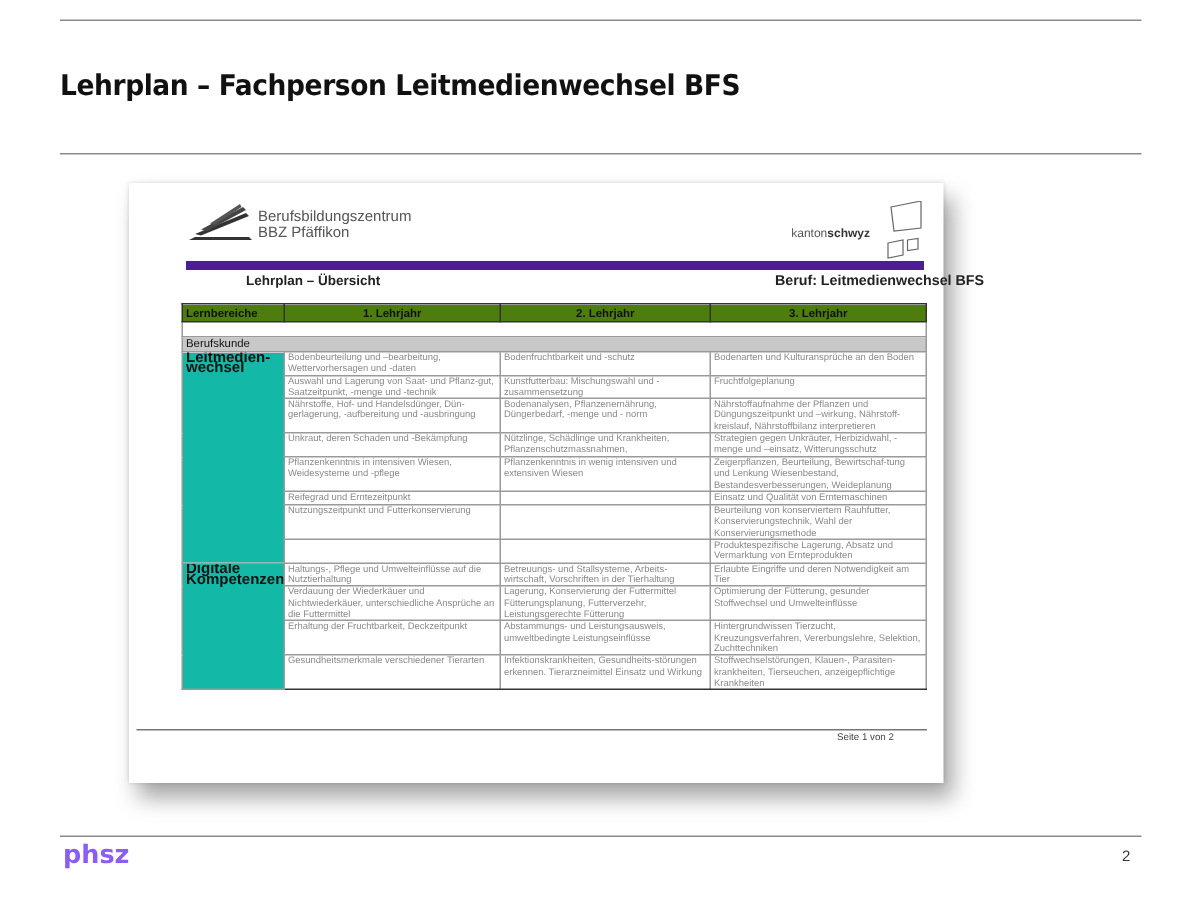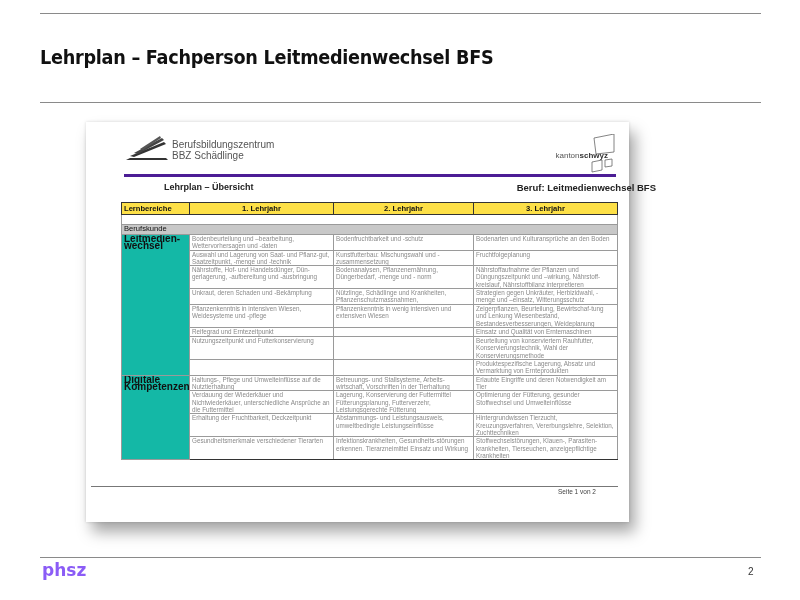--- a/index.html
+++ b/index.html
@@ -4,32 +4,32 @@
 <style>
   html, body { margin:0; padding:0; }
   body { width:800px; height:600px; background:#ffffff; position:relative; overflow:hidden; font-family:"Liberation Sans", sans-serif; }
   .rule { position:absolute; left:40px; width:721px; height:1px; background:#8a8a8a; }
   .title { position:absolute; left:40px; top:46px; font-family:"DejaVu Sans", sans-serif; font-weight:bold; font-size:19px; color:#111; letter-spacing:-0.3px; transform:scaleX(0.93); transform-origin:left; white-space:nowrap; }
   .footer-logo { position:absolute; left:42px; top:560px; font-family:"DejaVu Sans", sans-serif; font-weight:bold; font-size:17px; color:#8b5cf6; }
   .page-num { position:absolute; left:748px; top:566px; font-size:10px; color:#333; }
 
   .doc { position:absolute; left:86px; top:122px; width:543px; height:400px; background:#fff;
          box-shadow: 6px 10px 14px rgba(0,0,0,0.35), 0 0 3px rgba(0,0,0,0.15); }
-  .doc-head { position:absolute; left:38px; top:10px; width:492px; height:42px; border-bottom:3px solid #4c1d95; }
+  .doc-head { position:absolute; left:38px; top:10px; width:492px; height:42px; border-bottom:6px solid #4c1d95; }
   .bbz-logo { position:absolute; left:0; top:4px; width:46px; height:26px; }
   .bbz-text { position:absolute; left:48px; top:7px; font-size:10px; line-height:11px; color:#555; }
-  .ks-text { position:absolute; right:8px; top:19px; font-size:8px; color:#555; }
+  .ks-text { position:absolute; right:36px; top:19px; font-size:8px; color:#555; }
   .ks-text b { color:#333; }
   .ks-logo { position:absolute; right:0; top:2px; width:30px; height:40px; }
   .doc-sub { position:absolute; left:38px; top:60px; width:492px; font-size:9px; font-weight:bold; color:#222;padding-left:40px; }
   .doc-sub .right { position:absolute; right:0; top:0; font-size:9.5px; }
 
   table.plan { position:absolute; left:35px; top:80px; width:496px; border-collapse:collapse; font-size:6.3px; color:#8a8a8a; table-layout:fixed; }
   table.plan td, table.plan th { border:1px solid #9a9a9a; padding:0 2px; vertical-align:top; line-height:7.3px; overflow:hidden; }
-  table.plan th { background:#fde047; color:#111; font-size:7.6px; height:11px; line-height:11px; border:1px solid #333; }
+  table.plan th { background:#4d7c0f; color:#111; font-size:7.6px; height:11px; line-height:11px; border:1px solid #333; }
   table.plan th.c0 { text-align:left; }
   .spacer td { height:9px; border-left:1px solid #333; border-right:1px solid #333; }
   .section td { background:#c8c8c8; color:#111; font-weight:normal; font-size:7.6px; height:9px; line-height:9px; border:1px solid #333; }
   td.cat { background:#14b8a6; color:#111; font-weight:bold; font-size:10px; line-height:9px; vertical-align:middle; border:1px solid #333; }
   td.last-col { border-right:1px solid #333; }
   tr.bottom td { border-bottom:1px solid #333; }
 
   .doc-foot-rule { position:absolute; left:5px; top:364px; width:527px; height:1px; background:#777; }
   .doc-foot { position:absolute; left:472px; top:366px; font-size:6.5px; color:#444; }
 </style>
@@ -43,21 +43,21 @@
 <div class="doc">
   <div class="doc-head">
     <svg class="bbz-logo" viewBox="0 0 46 26">
       <path d="M2 24 L44 24 L42 22 L6 22 Z" fill="#333"></path>
       <path d="M6 20 L40 6 L42 8 L10 21 Z" fill="#333"></path>
       <path d="M10 17 L38 2 L40 4 L14 18 Z" fill="#444"></path>
       <path d="M16 13 L36 0 L37 2 L19 14 Z" fill="#555"></path>
     </svg>
     <div class="bbz-text">
       <div>Berufsbildungszentrum</div>
-      <div>BBZ Schädlinge</div>
+      <div>BBZ Pfäffikon</div>
     </div>
     <div class="ks-text"><span>kanton</span><b>schwyz</b></div>
     <svg class="ks-logo" viewBox="0 0 30 40">
       <path d="M8 4 L28 0 L28 18 L10 20 Z" fill="none" stroke="#666" stroke-width="0.8"></path>
       <path d="M6 28 L16 26 L16 36 L6 38 Z" fill="none" stroke="#666" stroke-width="0.8"></path>
       <path d="M19 26 L26 25 L26 32 L19 33 Z" fill="none" stroke="#666" stroke-width="0.8"></path>
     </svg>
   </div>
 
   <div class="doc-sub">

